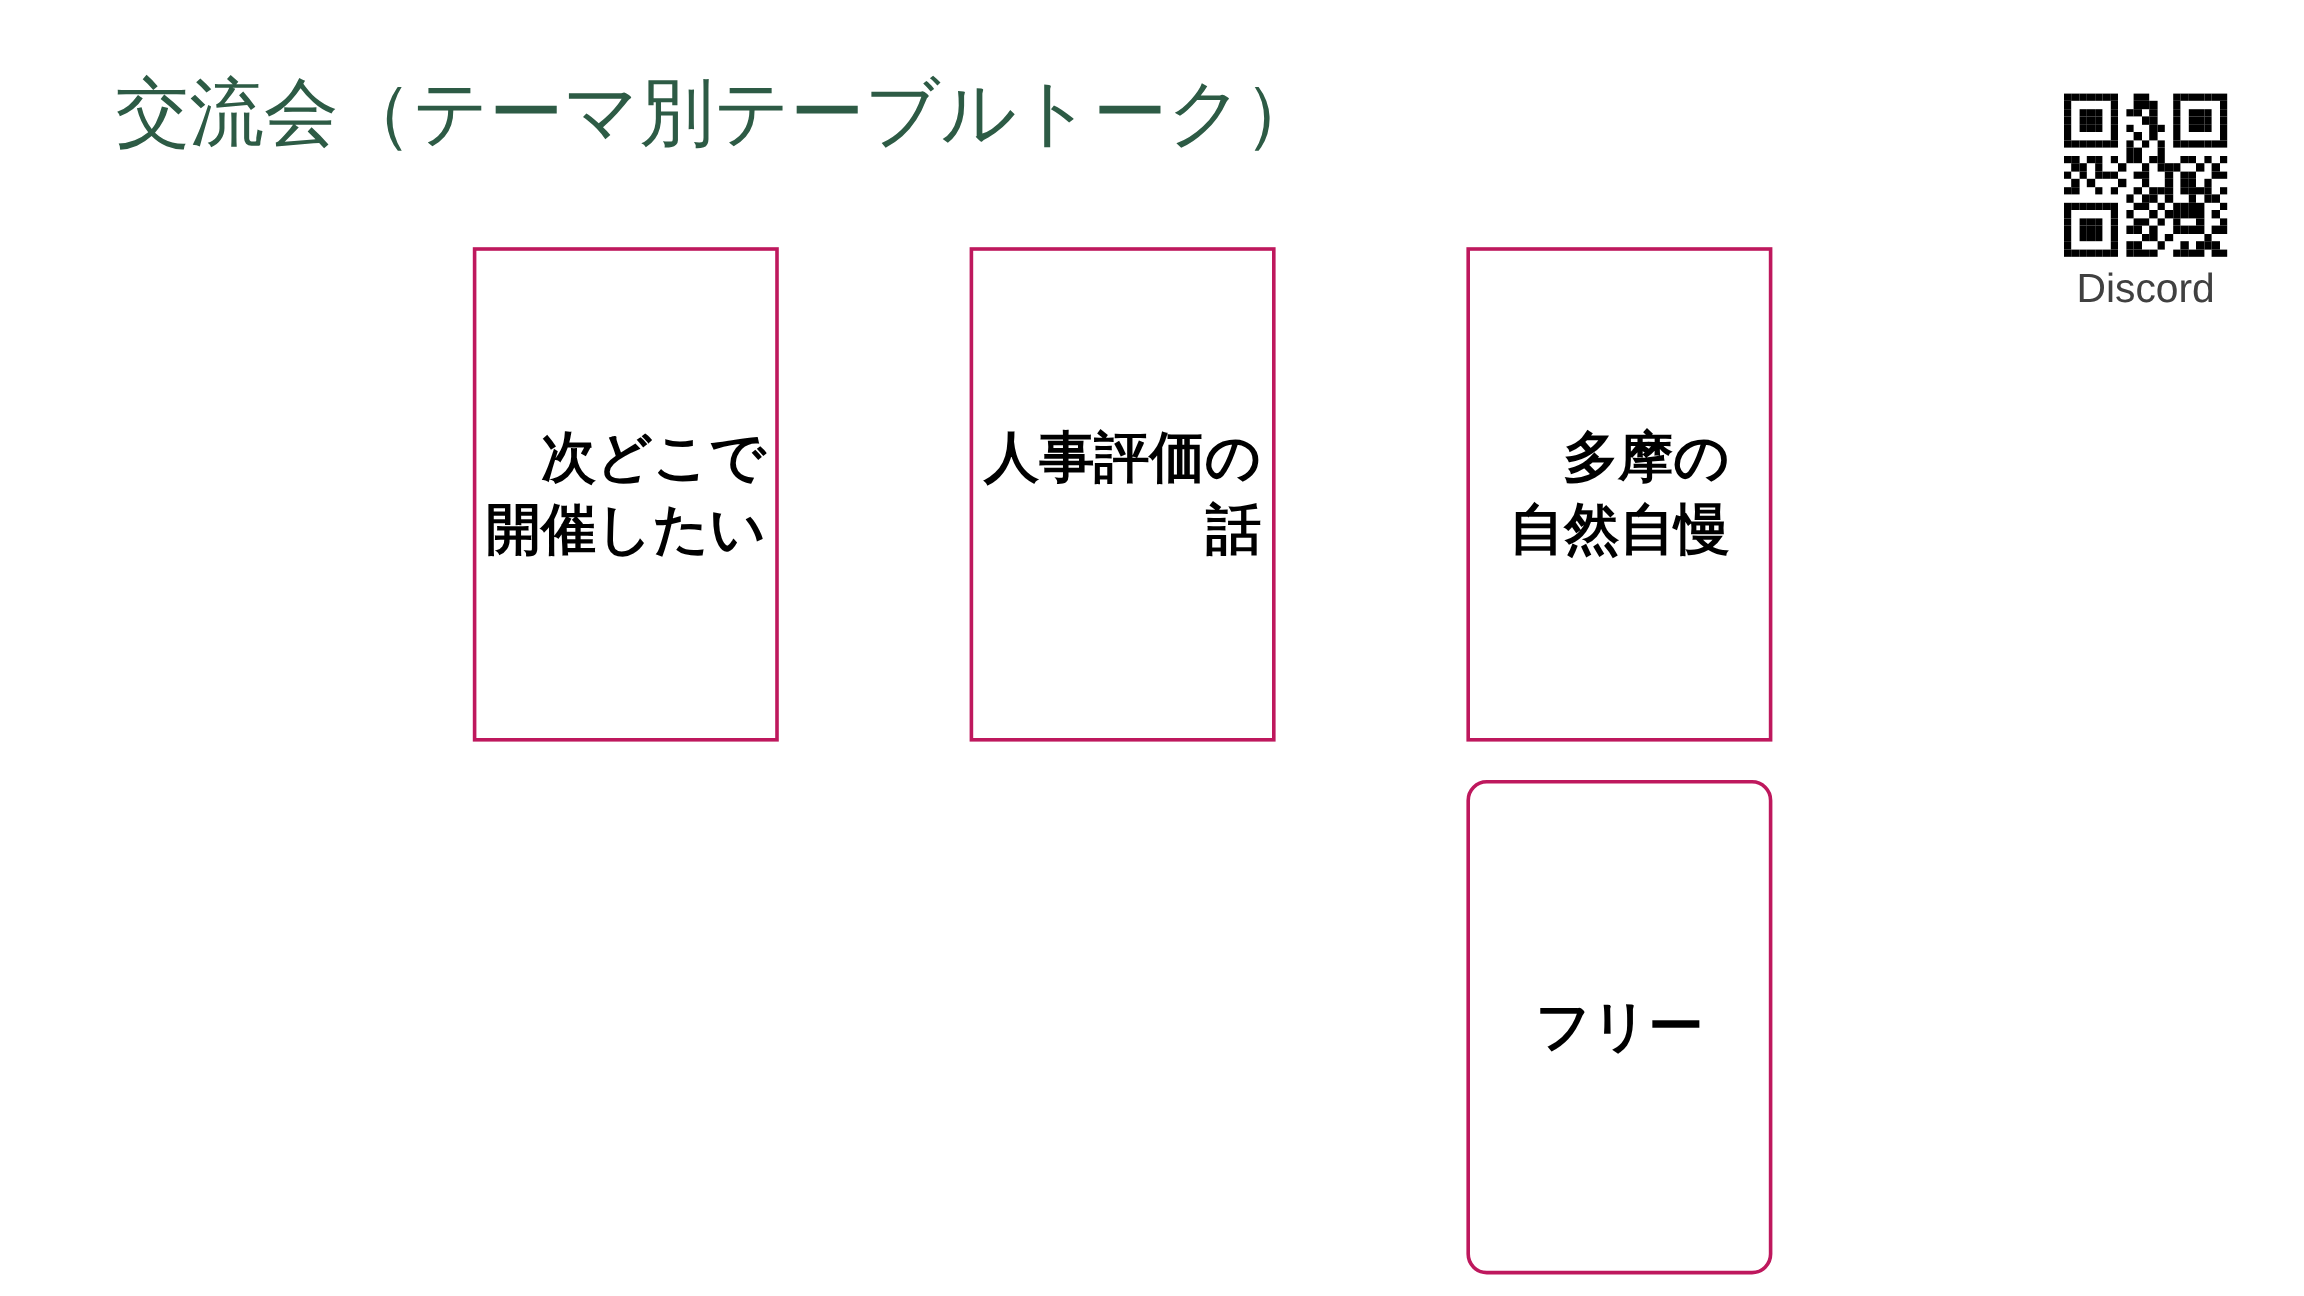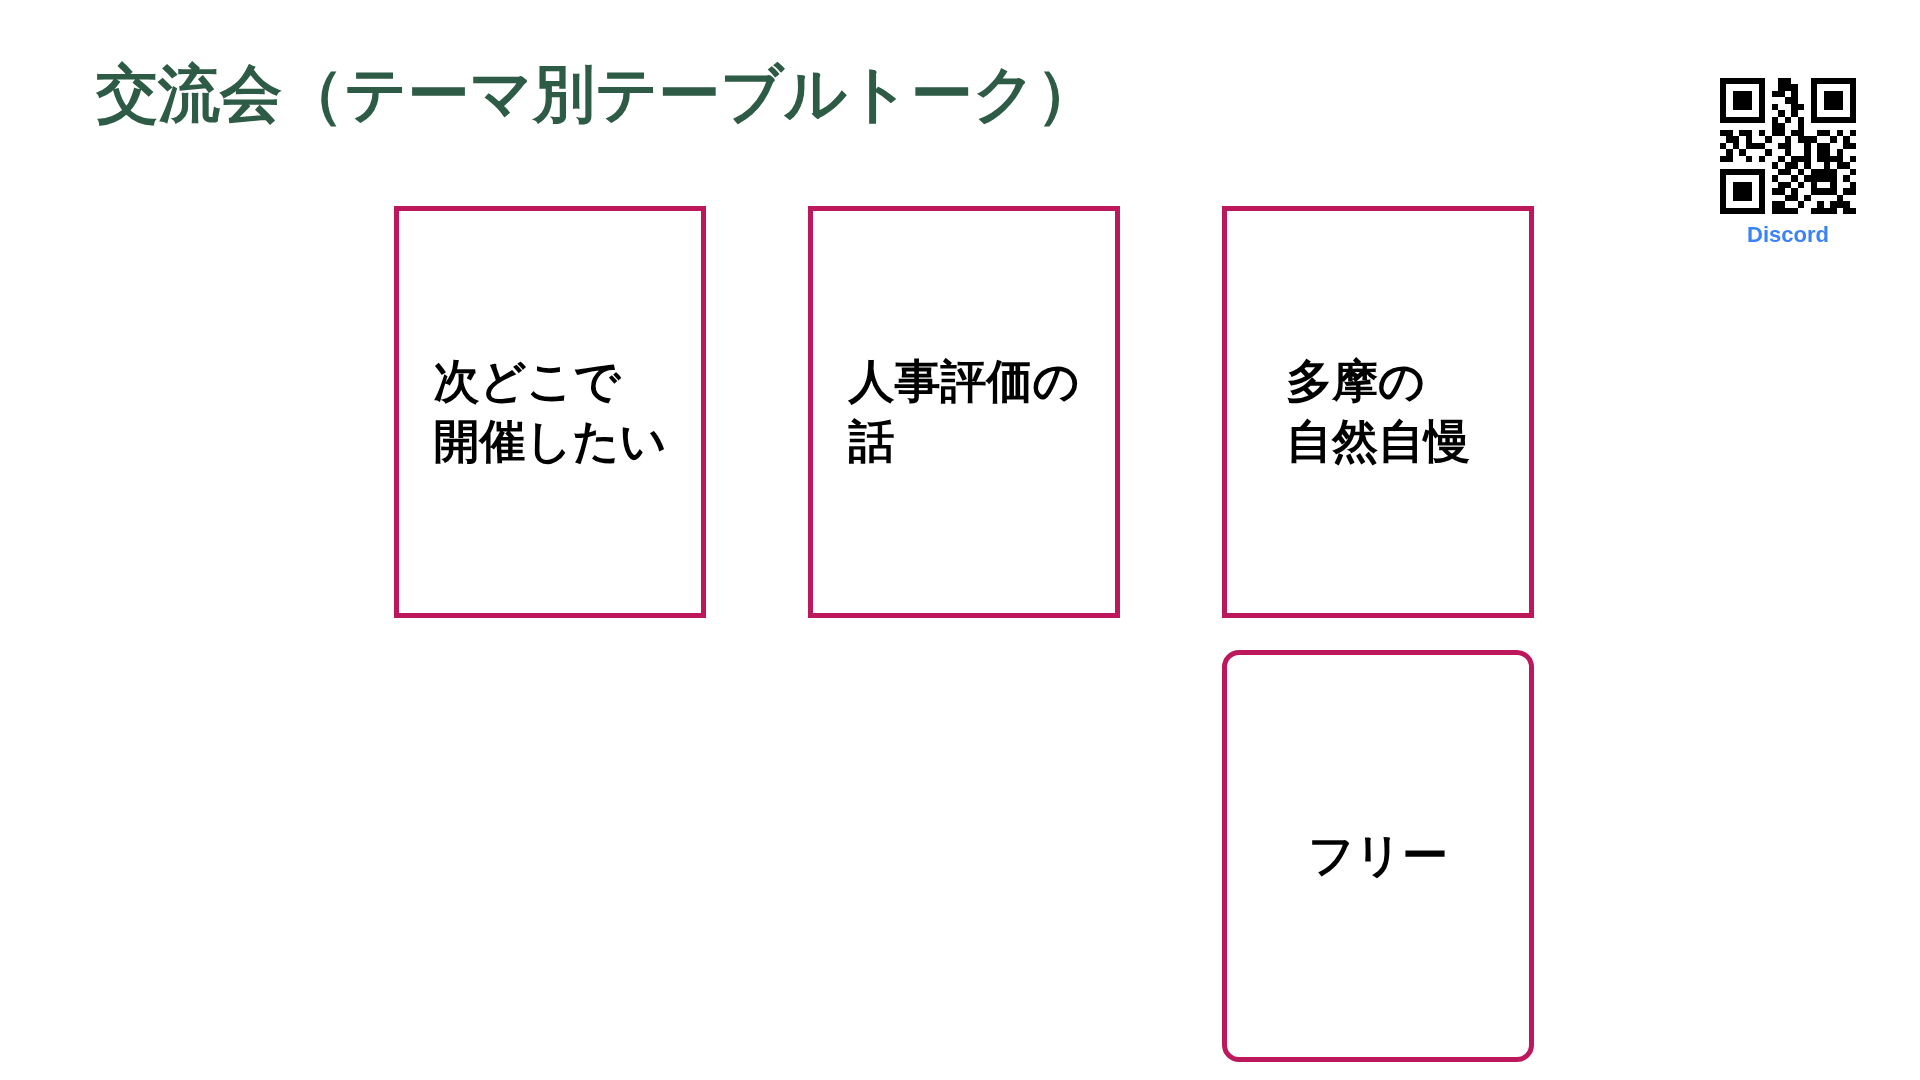--- a/index.html
+++ b/index.html
@@ -13,35 +13,35 @@
     width: 1920px;
     height: 1080px;
     background: #ffffff;
     overflow: hidden;
   }
   .slide-title {
     position: absolute;
     left: 96px;
     top: 52px;
     font-size: 62px;
-    font-weight: 700;
+    font-weight: 400;
     letter-spacing: 0px;
     color: #2d5b45;
     white-space: nowrap;
   }
   .card {
     position: absolute;
-    width: 312px;
+    width: 255px;
     height: 412px;
-    border: 5px solid #be185d;
+    border: 3px solid #be185d;
     background: #ffffff;
     display: flex;
     align-items: center;
     justify-content: center;
-    text-align: left;
+    text-align: right;
   }
   .card-label {
     font-size: 46px;
     font-weight: 700;
     line-height: 1.3;
     color: #000000;
     white-space: pre-line;
   }
   .card-1 { left: 394px;  top: 206px; }
   .card-2 { left: 808px;  top: 206px; }
@@ -60,23 +60,23 @@
     grid-template-columns: repeat(21, 1fr);
     grid-template-rows: repeat(21, 1fr);
     width: 136px;
     height: 136px;
     margin: 0 auto;
     background: #ffffff;
   }
   .qm { background: #000000; }
   .qr-caption {
     margin-top: 8px;
-    font-size: 22px;
-    font-weight: 700;
-    color: #3b82f6;
+    font-size: 34px;
+    font-weight: 400;
+    color: #404040;
   }
 </style>
 </head>
 <body>
 
 <div class="slide">
 
   <h1 class="slide-title">交流会（テーマ別テーブルトーク）</h1>
 
   <div class="card card-1">

